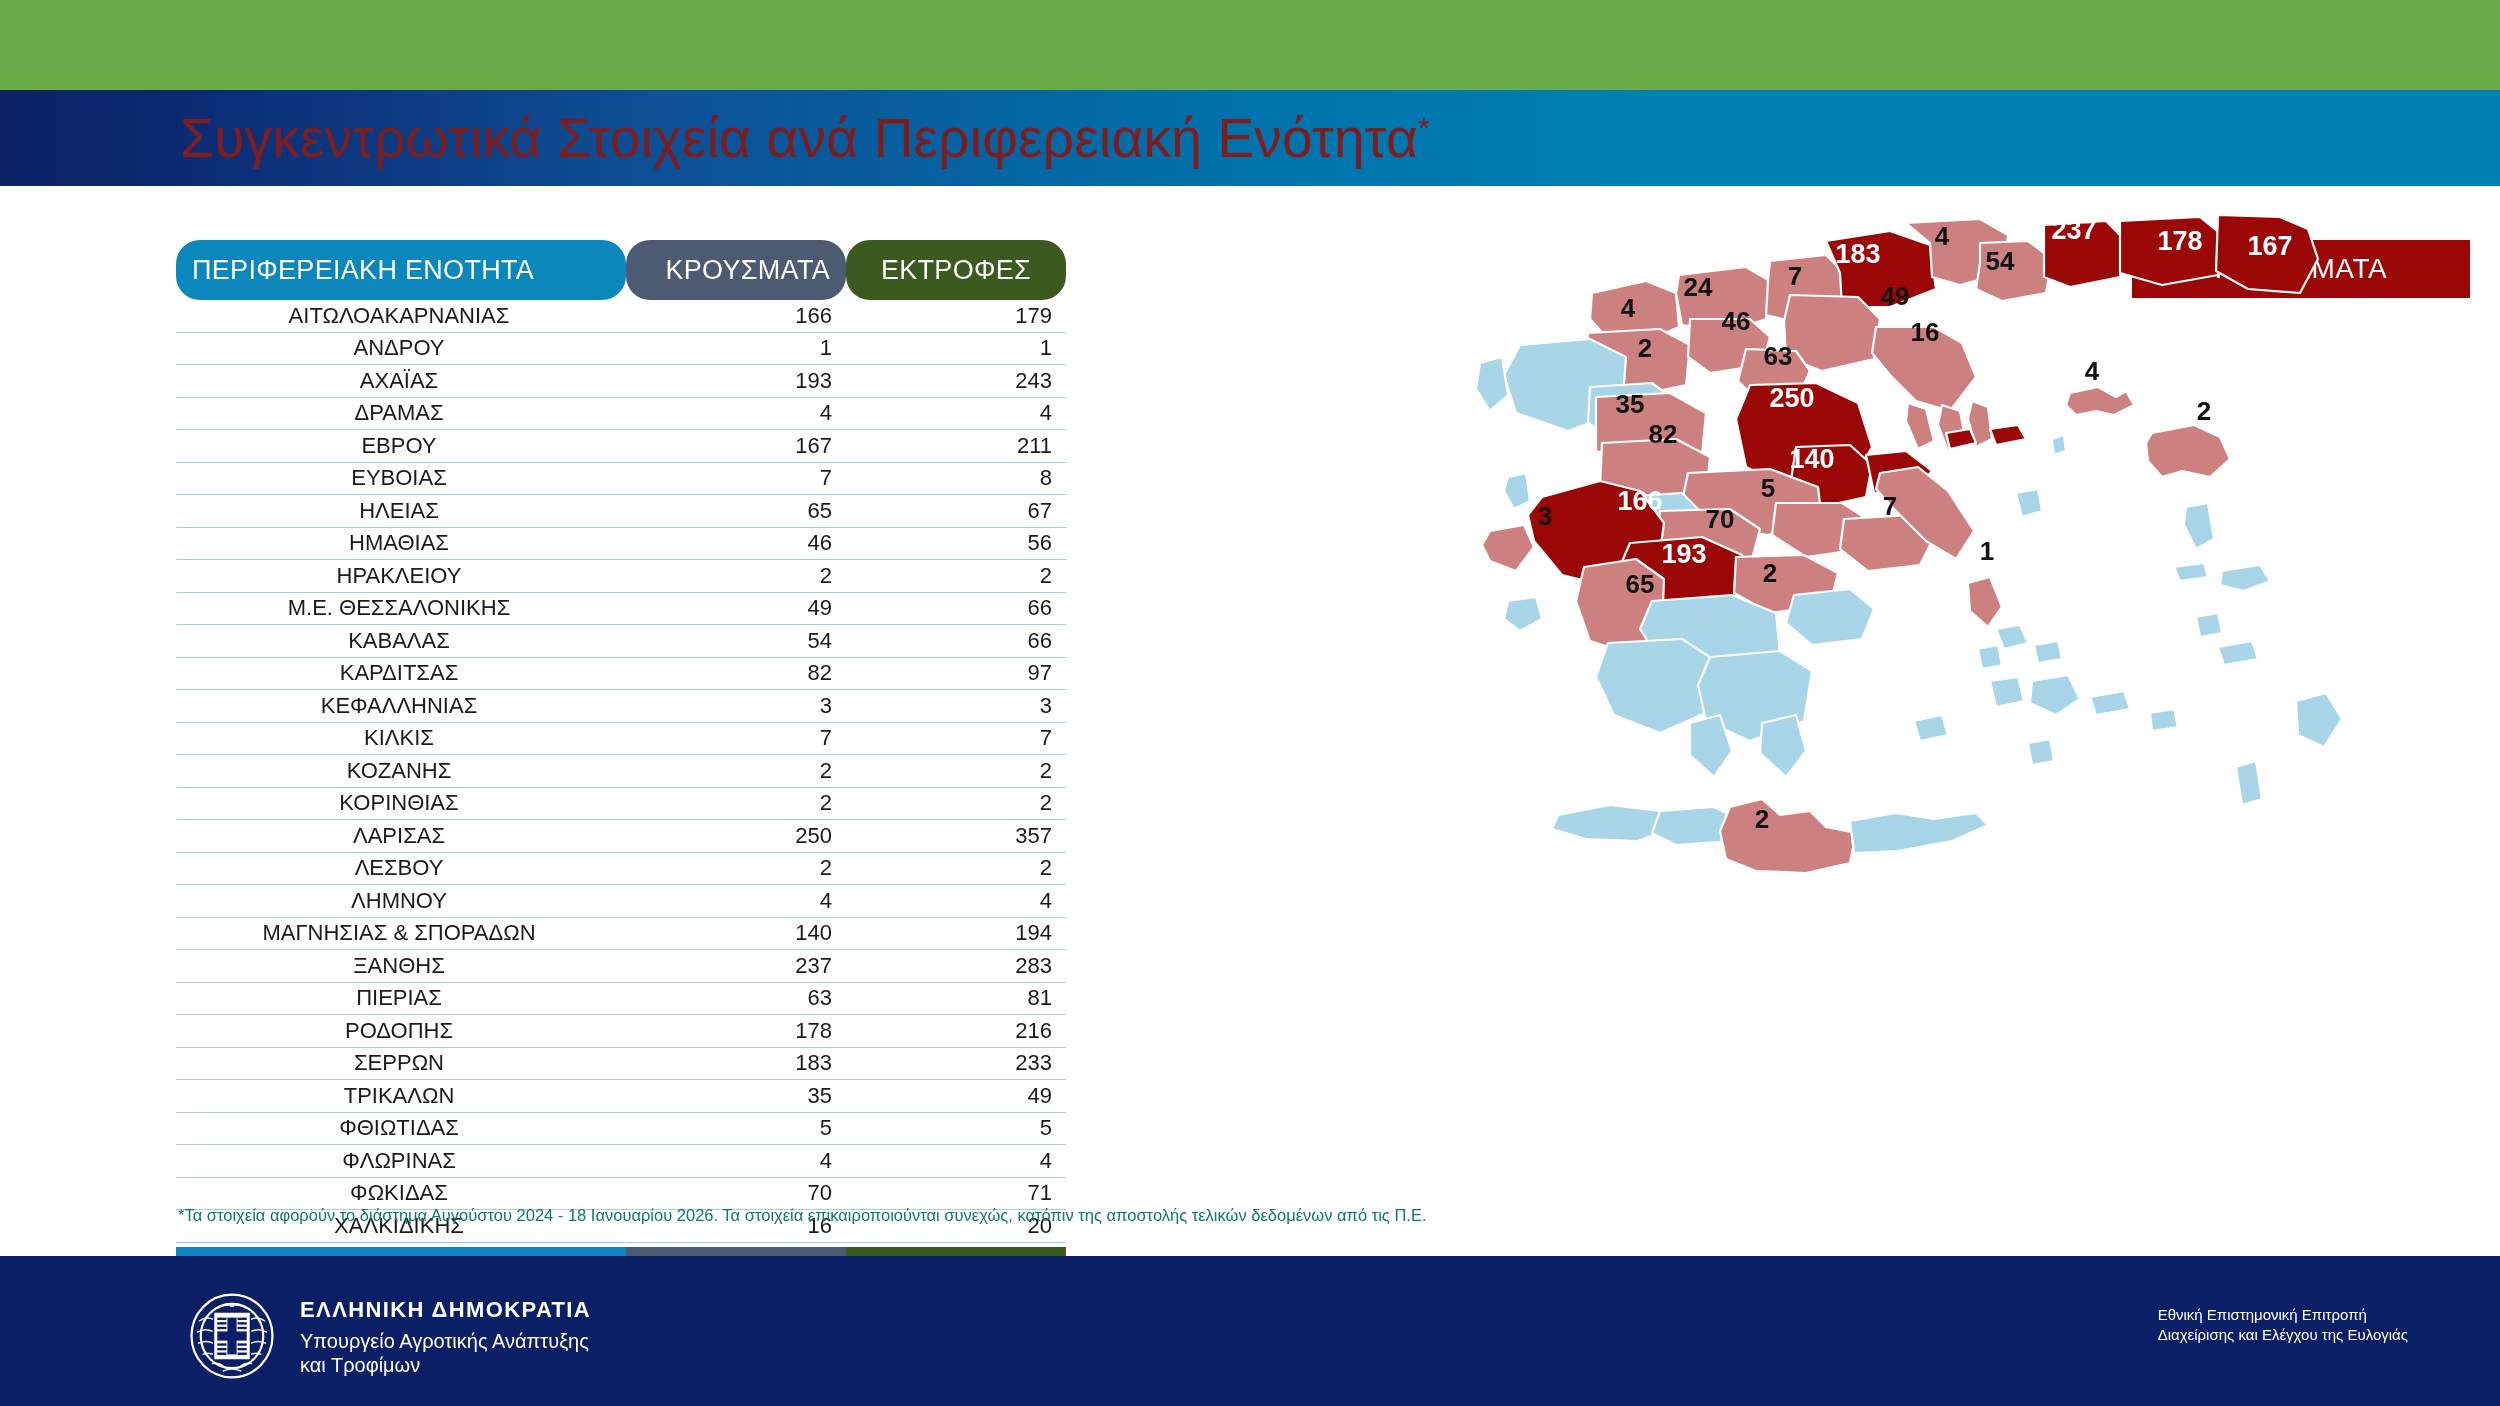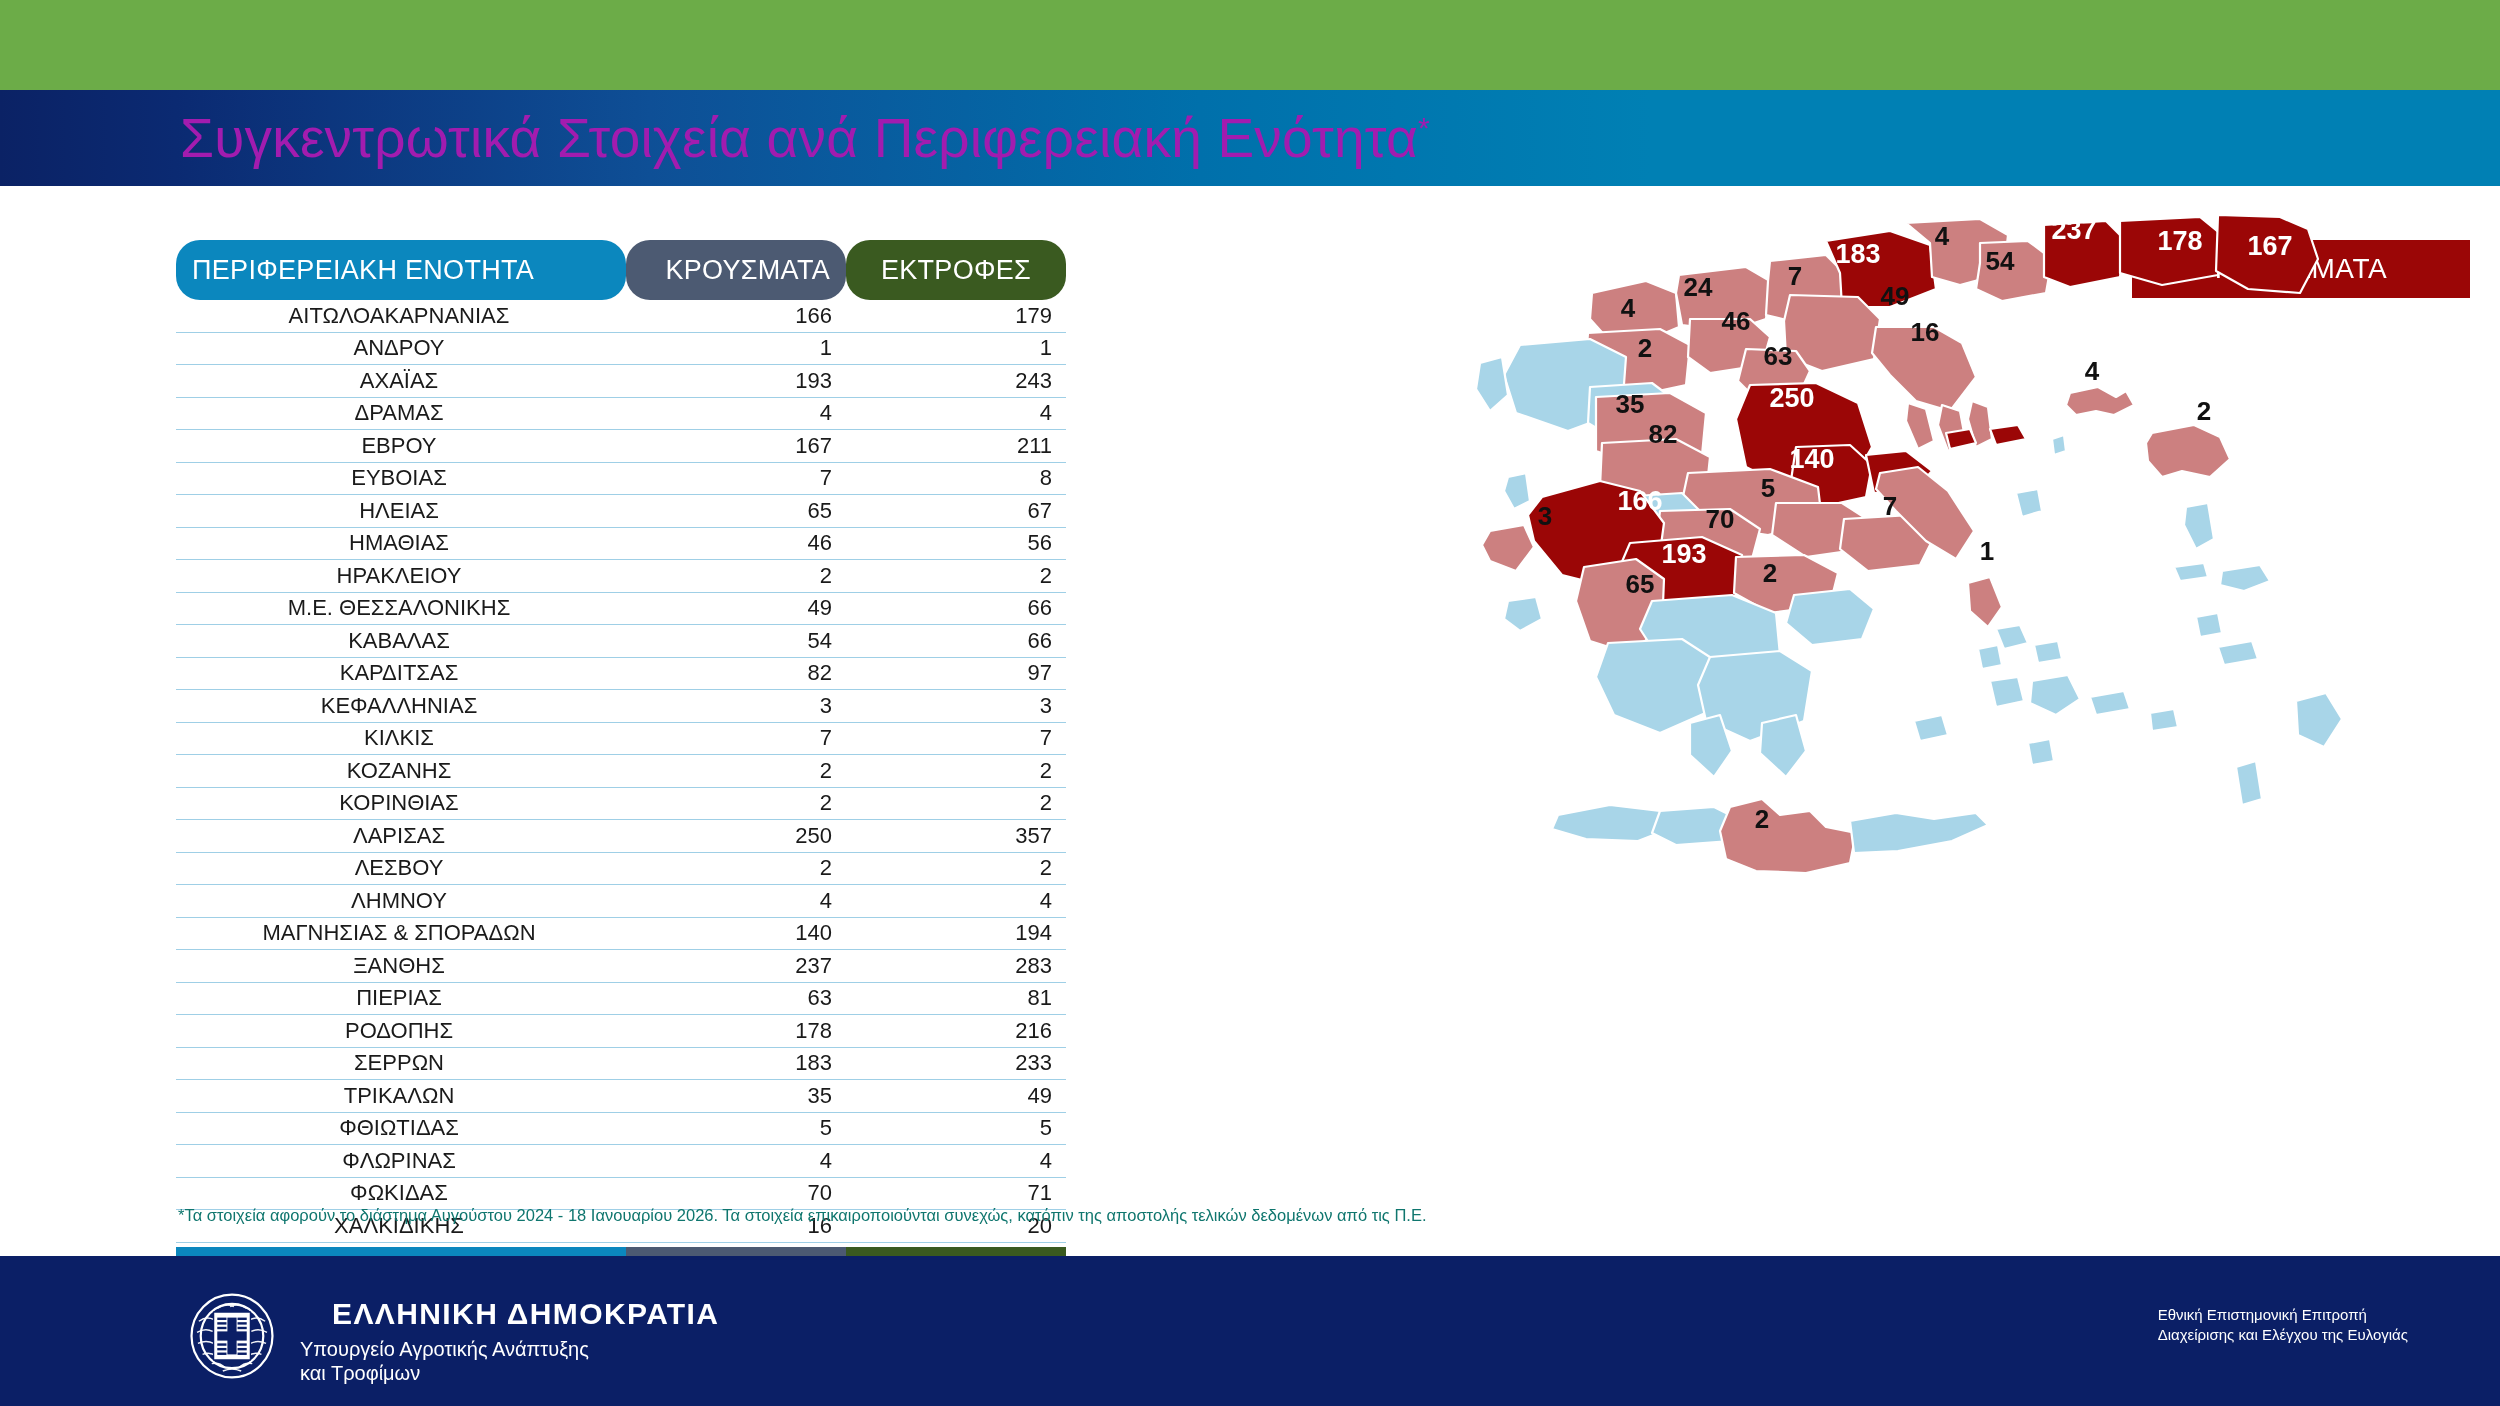--- a/index.html
+++ b/index.html
@@ -11,21 +11,21 @@
   }
 
   
   .green-band{position:absolute;left:0;top:0;width:2500px;height:90px;background:#6CAC48;}
   .title-band{
     position:absolute;left:0;top:90px;width:2500px;height:96px;
     background:linear-gradient(90deg,#0b2265 0%,#0b2a72 7%,#0e4f96 26%,#0070ab 48%,#0080b4 66%,#0080b4 100%);
   }
   .title-text{
     position:absolute;left:180px;top:90px;height:96px;line-height:96px;
-    color:#a21caf;font-size:55px;font-weight:400;letter-spacing:.2px;white-space:nowrap;text-align:right;
+    color:#7f1d1d;font-size:55px;font-weight:400;letter-spacing:.2px;white-space:nowrap;text-align:right;
   }
   .title-text sup{font-size:30px;vertical-align:super;line-height:0;}
 
   
   .table-wrap{position:absolute;left:176px;top:240px;width:890px;}
   table.data{border-collapse:collapse;width:890px;table-layout:fixed;}
   table.data col.c1{width:450px;}
   table.data col.c2{width:220px;}
   table.data col.c3{width:220px;}
 
@@ -65,21 +65,21 @@
   
   .map-area{position:absolute;left:1190px;top:215px;width:1300px;height:1000px;}
   .map-area svg{width:100%;height:100%;display:block;}
   .map-label{font-family:"Liberation Sans","DejaVu Sans",sans-serif;font-weight:700;}
 
   
   .footer{position:absolute;left:0;top:1262px;width:2500px;height:144px;background:#0B1F66;}
   .footer-sep{position:absolute;left:0;top:1256px;width:2500px;height:6px;background:#0B1F66;}
   .crest{position:absolute;left:186px;top:1290px;width:92px;height:92px;}
   .footer-left{position:absolute;left:300px;top:1297px;color:#ffffff;}
-  .footer-left .l1{font-size:30px;font-weight:700;letter-spacing:1.4px;margin-bottom:6px;margin-left:32px;}
+  .footer-left .l1{font-size:22px;font-weight:700;letter-spacing:1.4px;margin-bottom:6px;}
   .footer-left .l2{font-size:20px;line-height:1.22;}
   .footer-right{position:absolute;right:92px;top:1305px;color:#ffffff;
     font-size:15px;line-height:1.35;text-align:left;}
 </style>
 </head>
 <body>
 
 <div class="green-band"></div>
 <div class="title-band"></div>
 <div class="title-text"><span>Συγκεντρωτικά Στοιχεία ανά Περιφερειακή Ενότητα</span><sup>*</sup></div>

